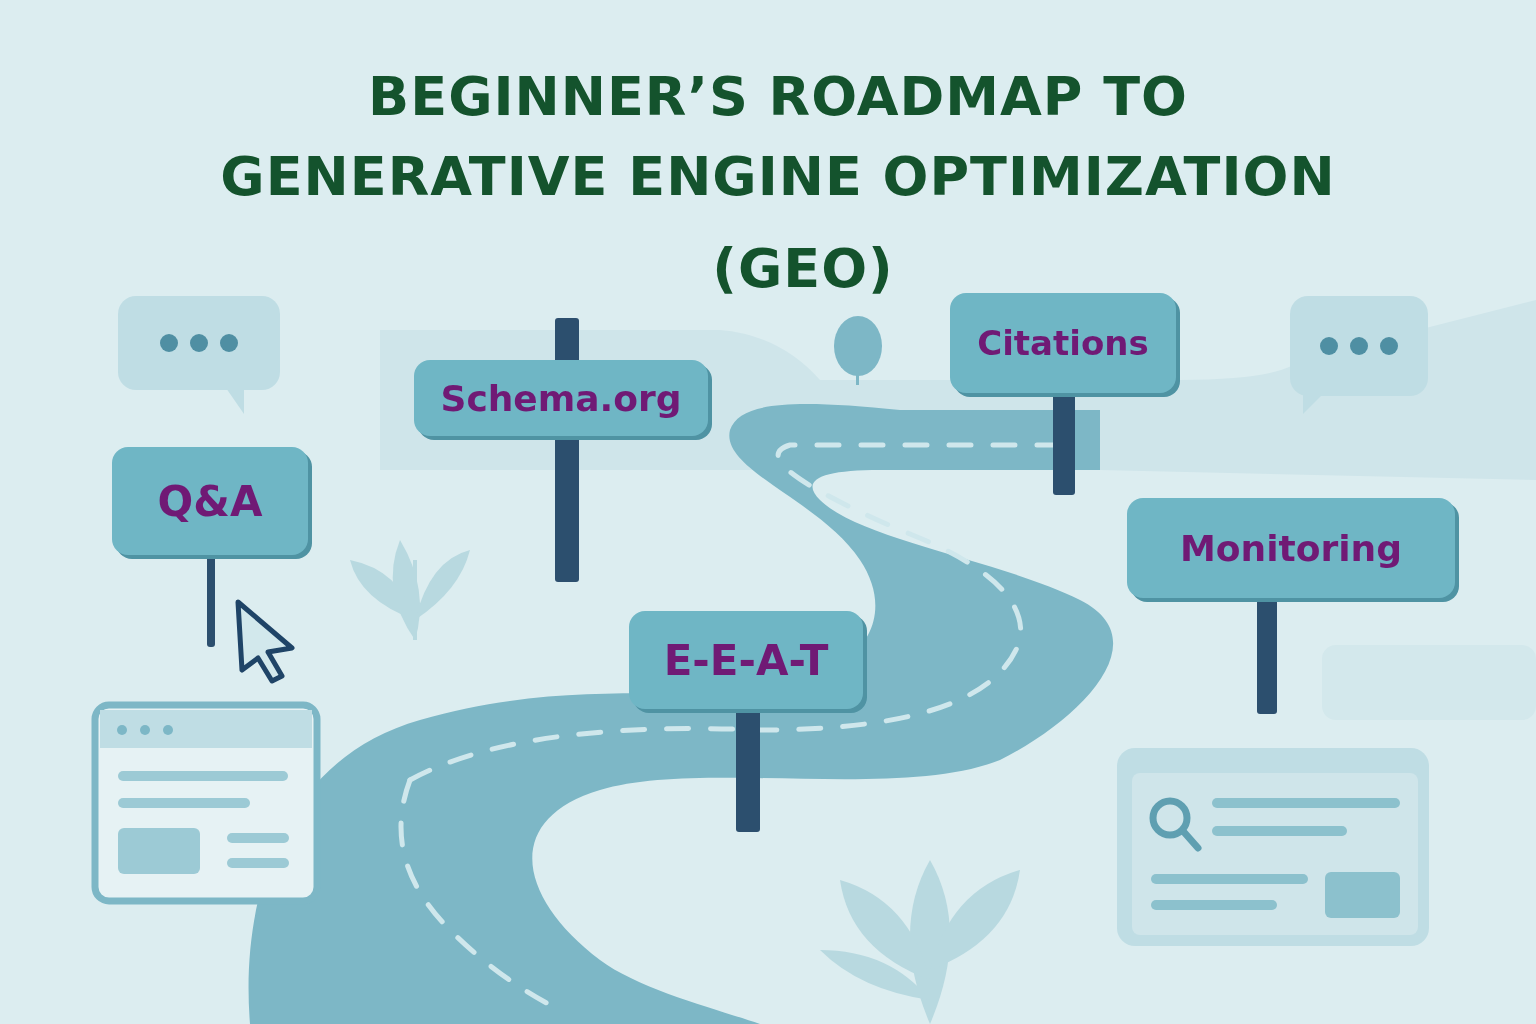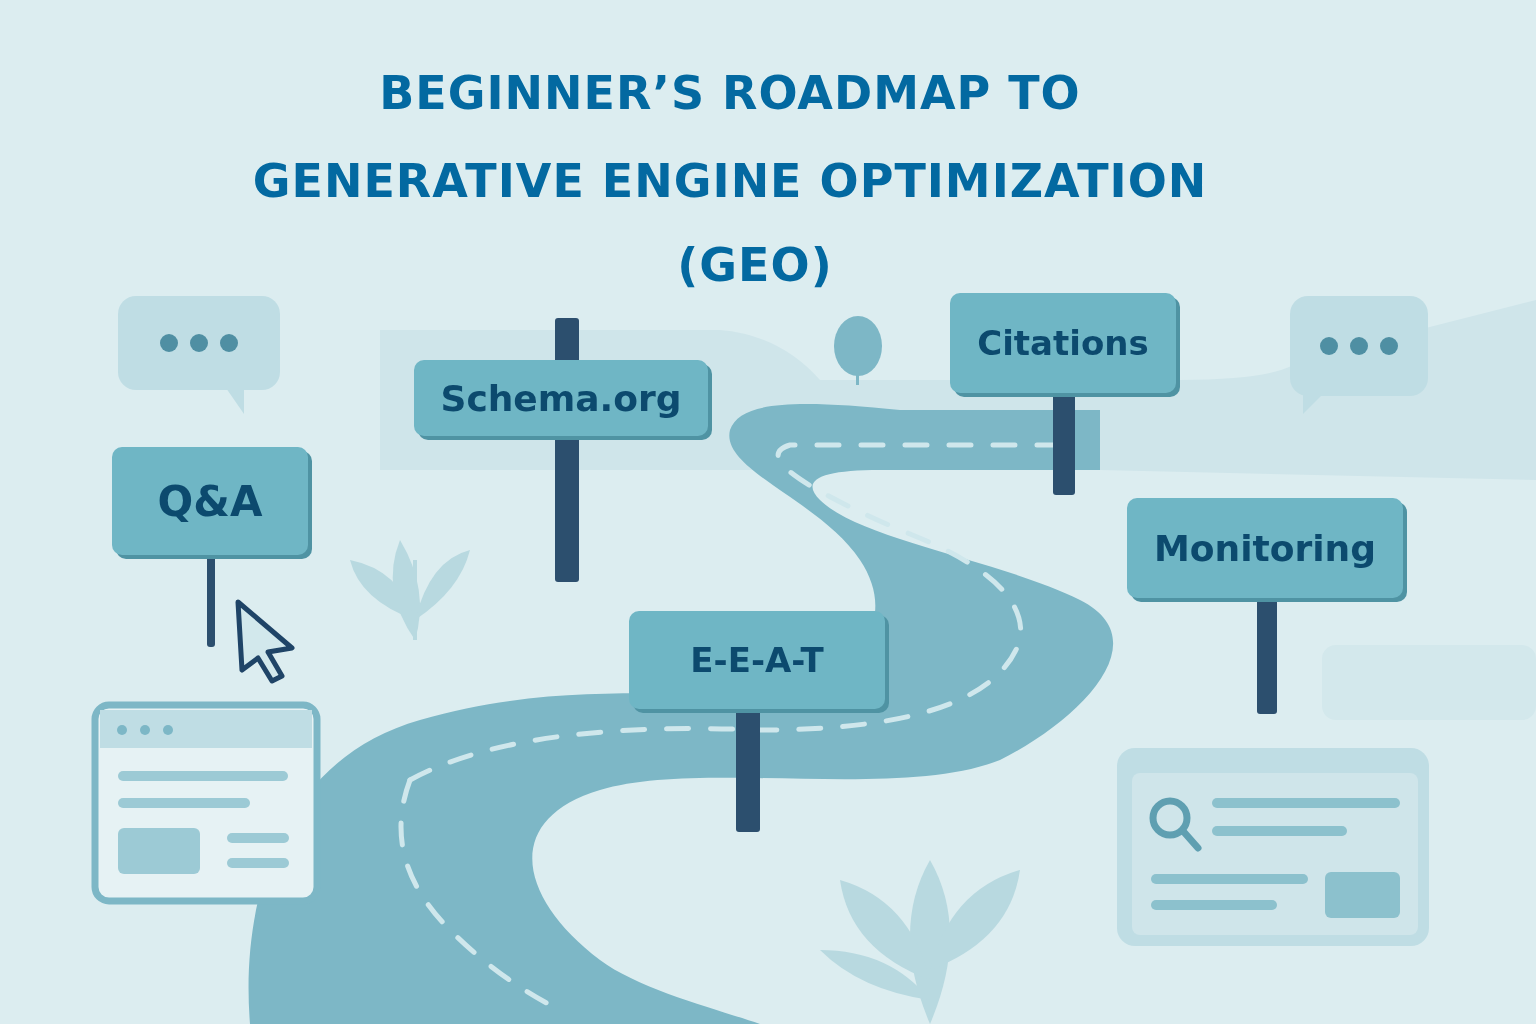--- a/index.html
+++ b/index.html
@@ -1,20 +1,20 @@
 <!DOCTYPE html>
 <html><head>
 <meta charset="utf-8">
 <style>
   html, body { margin:0; padding:0; }
   body { width:1536px; height:1024px; overflow:hidden; background:#dcedf0; font-family:"Liberation Sans", sans-serif; position:relative; }
-  .title { position:absolute; left:0; width:1460px; text-align:center; color:#0369a1; font-family:"DejaVu Sans", sans-serif; font-weight:bold; font-size:46px; letter-spacing:1px; line-height:1; }
-  .t1 { top:70px; } .t2 { top:150px; left:0;margin-top:8px; } .t3 { top:242px; left:0; }
+  .title { position:absolute; left:0; width:1460px; text-align:center; color:#14532d; font-family:"DejaVu Sans", sans-serif; font-weight:bold; font-size:54px; letter-spacing:1px; line-height:1;padding-left:48px; }
+  .t1 { top:70px; } .t2 { top:150px; left:0; } .t3 { top:242px; left:0; }
   svg.scene { position:absolute; left:0; top:0; }
-  .sign { position:absolute; background:#6fb6c5; border-radius:10px; box-shadow:4px 4px 0 #4f93a3; display:flex; align-items:center; justify-content:center; color:#0c4a6e; font-family:"DejaVu Sans", sans-serif; font-weight:bold; }
+  .sign { position:absolute; background:#6fb6c5; border-radius:16px; box-shadow:4px 4px 0 #4f93a3; display:flex; align-items:center; justify-content:center; color:#701a75; font-family:"DejaVu Sans", sans-serif; font-weight:bold; }
   .post { position:absolute; background:#2c4f6e; border-radius:3px; }
   .bubble { position:absolute; background:#bfdde4; border-radius:18px; display:flex; align-items:center; justify-content:center; gap:12px; }
   .dot { width:18px; height:18px; border-radius:50%; background:#4f8fa3; }
 </style>
 </head>
 <body>
 
 <svg class="scene" width="1536" height="1024">
 
   <path d="M380 330 L720 330 Q780 335 820 380 L1180 380 Q1280 380 1300 360 L1536 300 L1536 480 L1100 470 L380 470 Z" fill="#cfe5ea"></path>
@@ -89,14 +89,14 @@
 
 <div class="post" style="left:207px;top:555px;width:8px;height:92px;"></div>
 <div class="post" style="left:555px;top:318px;width:24px;height:264px;"></div>
 <div class="post" style="left:1053px;top:393px;width:22px;height:102px;"></div>
 <div class="post" style="left:736px;top:708px;width:24px;height:124px;"></div>
 <div class="post" style="left:1257px;top:598px;width:20px;height:116px;"></div>
 
 <div class="sign" style="left:112px;top:447px;width:196px;height:108px;font-size:42px;">Q&amp;A</div>
 <div class="sign" style="left:414px;top:360px;width:294px;height:76px;font-size:36px;">Schema.org</div>
 <div class="sign" style="left:950px;top:293px;width:226px;height:100px;font-size:34px;">Citations</div>
-<div class="sign" style="left:629px;top:611px;width:256px;height:98px;font-size:34px;">E-E-A-T</div>
-<div class="sign" style="left:1127px;top:498px;width:276px;height:100px;font-size:36px;">Monitoring</div>
+<div class="sign" style="left:629px;top:611px;width:234px;height:98px;font-size:42px;">E-E-A-T</div>
+<div class="sign" style="left:1127px;top:498px;width:328px;height:100px;font-size:36px;">Monitoring</div>
 
 </body></html>

